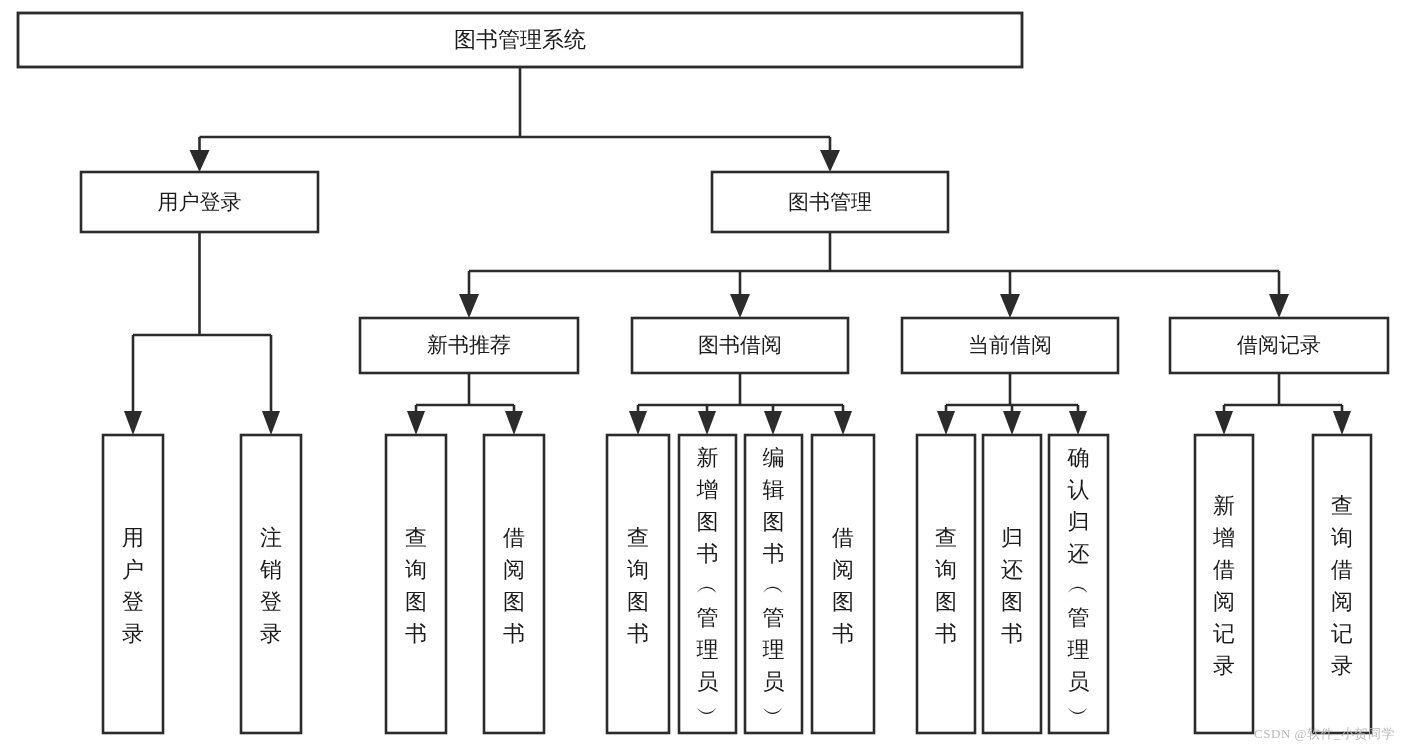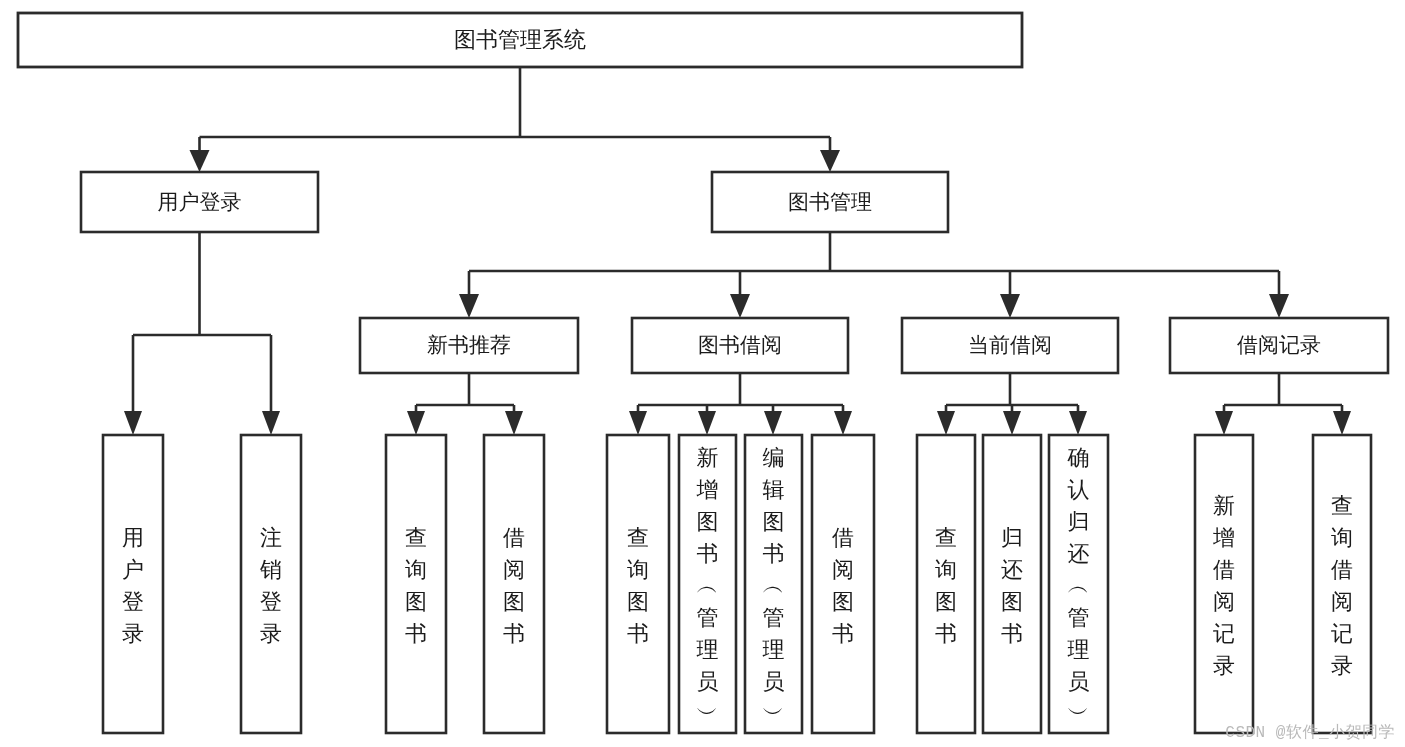--- a/index.html
+++ b/index.html
@@ -57,22 +57,22 @@
     fill: #1b1b1b;
     font-family: "Liberation Sans", "DejaVu Sans", sans-serif;
     font-size: 22px;
     text-anchor: middle;
   }
   .watermark {
     position: absolute;
     right: 10px;
     bottom: 4px;
     color: #b9b9b9;
-    font-size: 16px;
-    font-family: Liberation Mono, monospace;
+    font-size: 13px;
+    font-family: Liberation Serif, serif;
     white-space: nowrap;
     letter-spacing: 0.5px;
     pointer-events: none;
   }
 </style>
 </head>
 <body>
 
 <div id="diagram-root">
 

